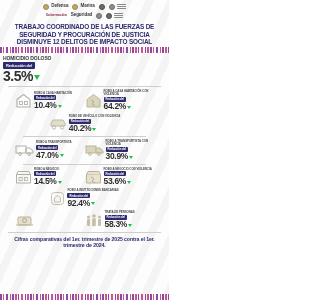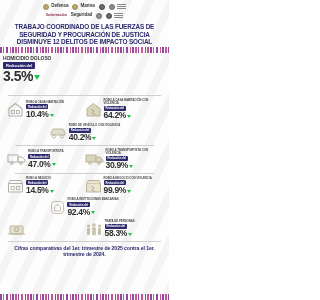--- a/index.html
+++ b/index.html
@@ -70,21 +70,21 @@
         transparent 5px, transparent 6px);
     opacity: .85;
     position: relative;
     -webkit-mask-image: repeating-linear-gradient(90deg, #000 0 4px, transparent 4px 5px);
             mask-image: repeating-linear-gradient(90deg, #000 0 4px, transparent 4px 5px);
   }
 
   
   .big-row {
     display: flex; position: relative;
-    padding: 3px 3px 11px 3px;
+    padding: 3px 3px 2px 3px;
   }
   .big-cell { flex: 1; position: relative; display: flex; align-items: flex-start; }
   .big-cell.right { justify-content: flex-end; }
   .big-text { display: flex; flex-direction: column; }
   .big-label {
     font-size: 5px; font-weight: bold; color: #3a3a3a;
     line-height: 1.05; letter-spacing: -0.1px;
   }
   .tag {
     display: inline-block;
@@ -109,21 +109,21 @@
     border-left-width: 2px; border-right-width: 2px; border-top-width: 3.2px;
     top: 1px;
   }
 
   .woman-icon { position: absolute; left: 46px; top: 2px; opacity: .55; }
 
   
   .hr { height: 1px; background: #cfcfcf; margin: 1px 8px; position: relative; }
 
   
-  .grid { position: relative; padding: 0 7px; }
+  .grid { position: relative; padding: 0 15px; }
   .grow { display: flex; align-items: center; justify-content: space-between; padding: 2px 0; }
   .grow.center { justify-content: center; }
   .item { display: flex; align-items: center; gap: 2px; width: 50%; }
   .item.solo { width: auto; }
   .item-ico { flex: none; opacity: .75; }
   .item-body { display: flex; flex-direction: column; }
   .item-label {
     font-size: 2.9px; font-weight: bold; color: #4a4a4a;
     line-height: 1.12; letter-spacing: -0.05px; text-transform: uppercase;
   }
@@ -328,21 +328,21 @@
       <div class="item">
         <svg class="item-ico" width="17" height="14" viewBox="0 0 17 14">
           <path d="M1.5 4.5h14V13h-14z" fill="#e2dcc0" stroke="#a79f78" stroke-width="1"></path>
           <path d="M1.5 4.5l1.5-3h11l1.5 3" fill="#e2dcc0" stroke="#a79f78" stroke-width="1"></path>
           <path d="M6 7l3 2-2 2 3 2" fill="none" stroke="#8a8468" stroke-width=".8"></path>
         </svg>
         <div class="item-body">
           <span class="item-label">ROBO A NEGOCIO CON VIOLENCIA</span>
           <span class="tag-sm">Reducción del</span>
           <span class="val-row">
-            <span class="val">99.9%</span>
+            <span class="val">53.6%</span>
             <span class="arrow-down sm"></span>
           </span>
         </div>
       </div>
     </div>
 
     <div class="grow center">
       <div class="item solo">
         <svg class="item-ico" width="15" height="15" viewBox="0 0 15 15">
           <rect x="1.5" y="1.5" width="12" height="12" rx="3" fill="none" stroke="#b3ad92" stroke-width="1"></rect>

